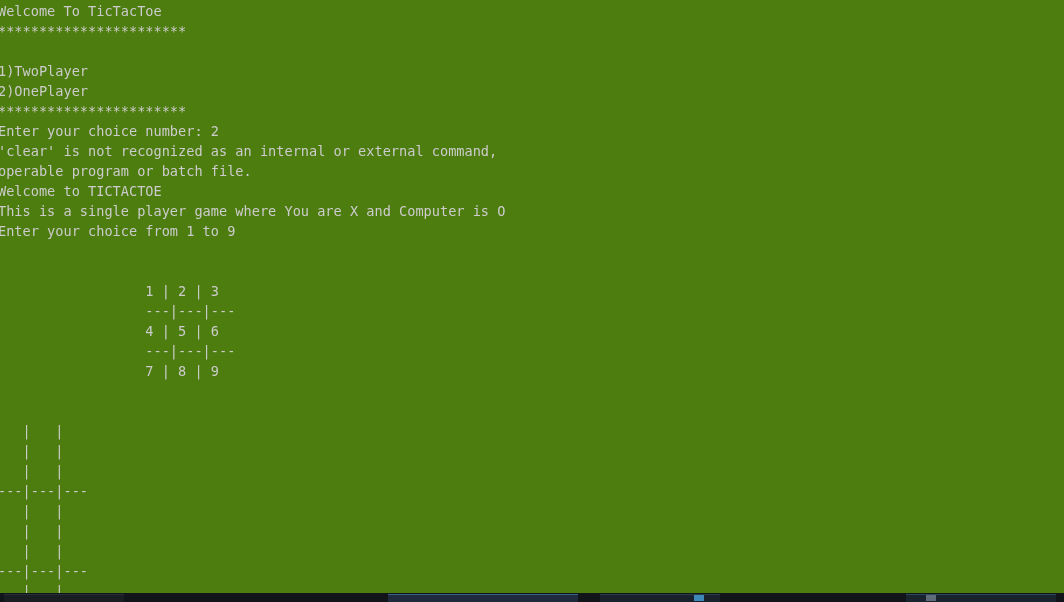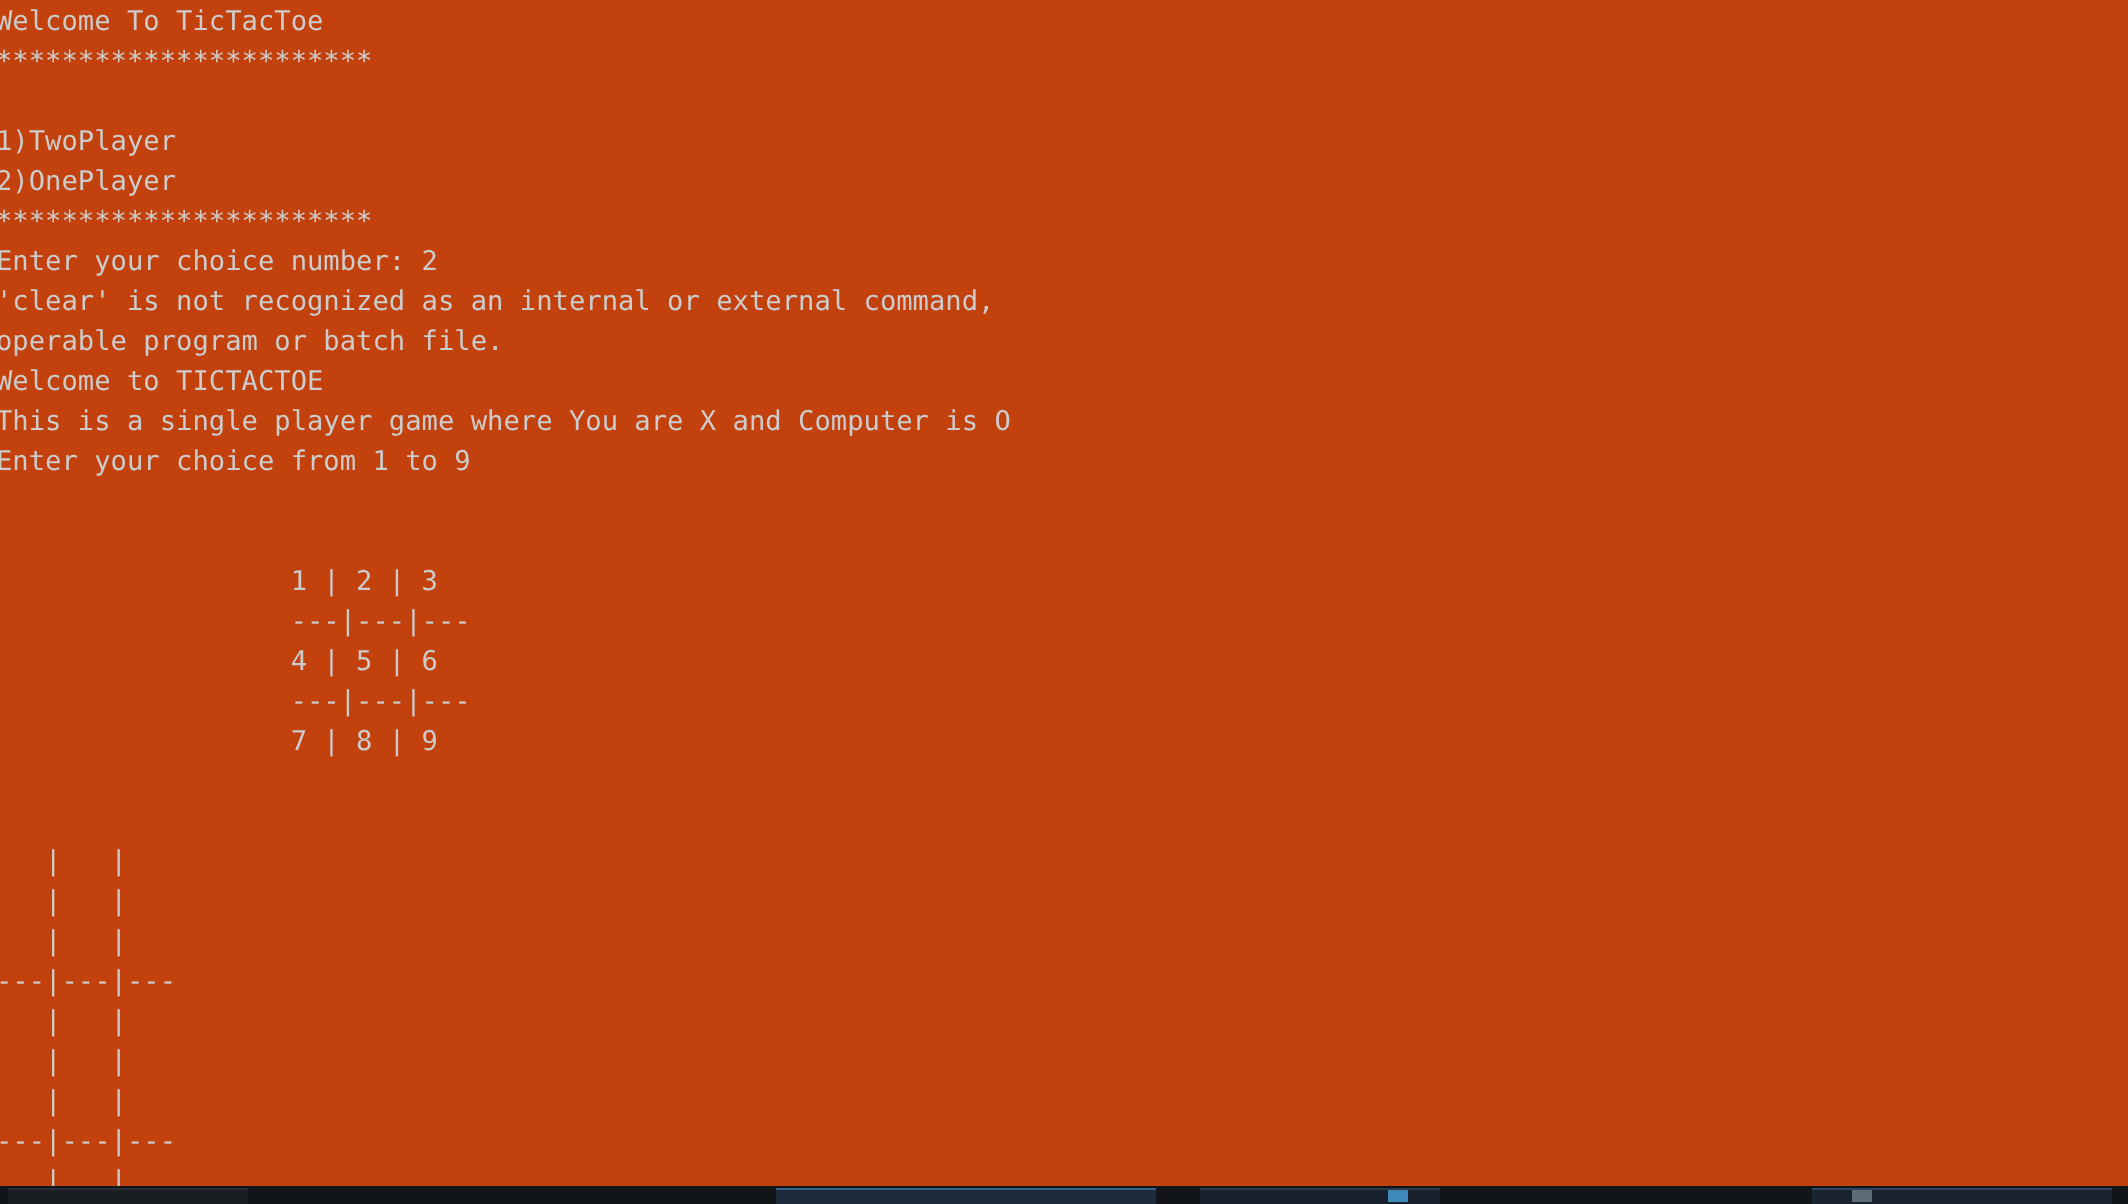--- a/index.html
+++ b/index.html
@@ -13,21 +13,21 @@
     overflow: hidden;
     position: relative;
     font-family: "DejaVu Sans Mono", "Liberation Mono", monospace;
   }
   #terminal {
     position: absolute;
     left: 0;
     top: 0;
     width: 1064px;
     height: 602px;
-    background: #c2410c;
+    background: #4d7c0f;
     overflow: hidden;
   }
   #console-output {
     position: absolute;
     left: -2px;
     top: 1px;
     margin: 0;
     padding: 0;
     font-family: "DejaVu Sans Mono", "Liberation Mono", monospace;
     font-size: 13.6px;

